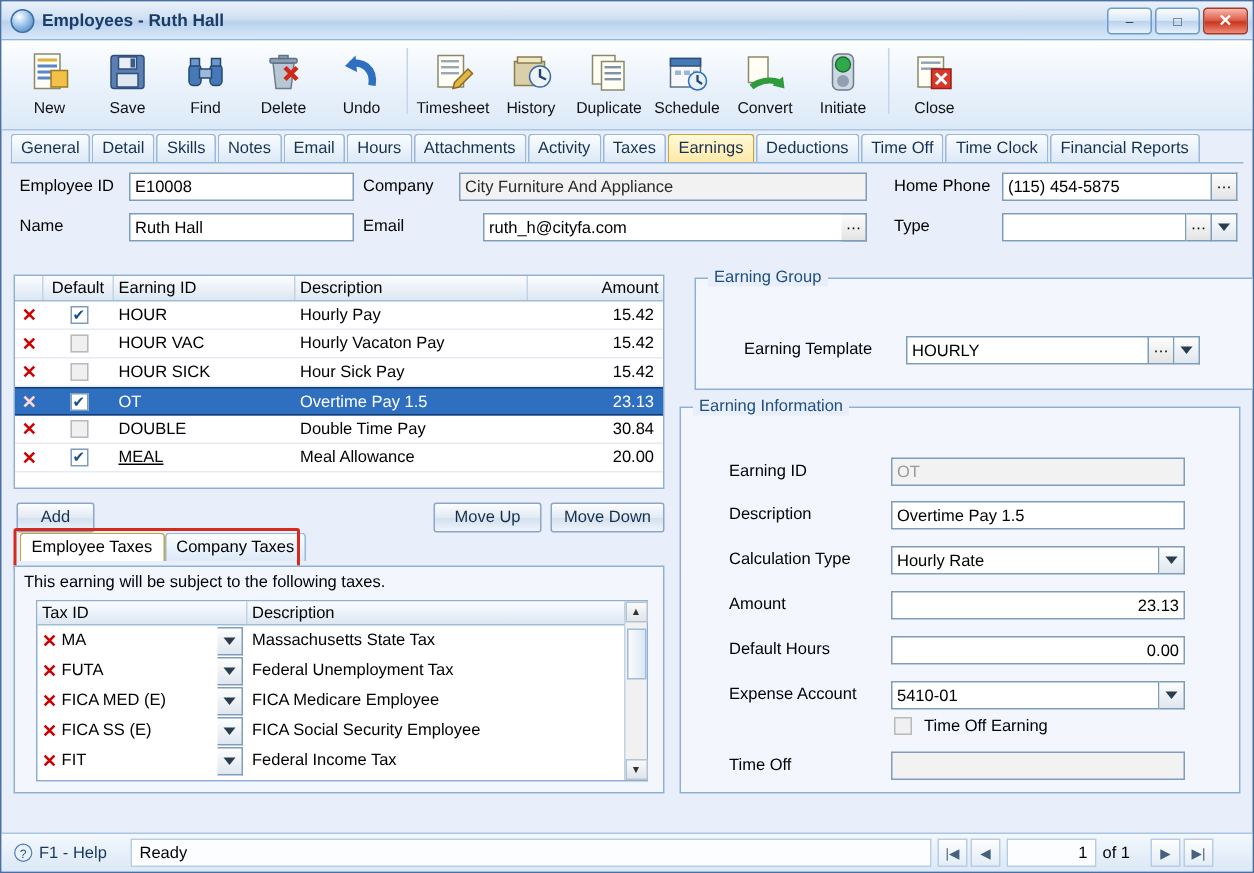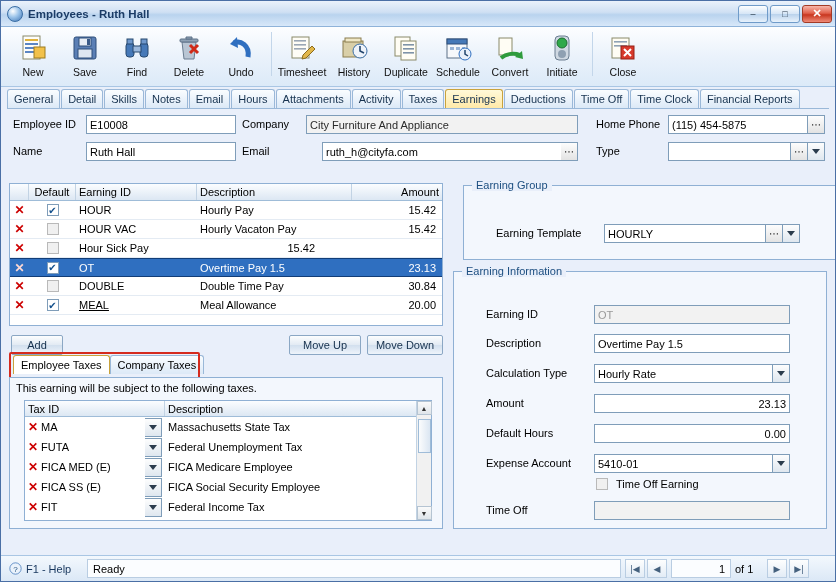--- a/index.html
+++ b/index.html
@@ -535,20 +535,21 @@
       <div style="width:155px;">Hourly Vacaton Pay</div>
       <div style="width:90px;justify-content:flex-end;padding-right:6px;">15.42</div>
     </div>
     <div class="grow">
       <div style="width:19px;justify-content:center;">
           <span class="xbtn">✕</span>
         </div>
       <div style="width:47px;justify-content:center;">
           <span class="cbox dis"></span>
         </div>
+      <div style="width:121px;">HOUR SICK</div>
       <div style="width:155px;">Hour Sick Pay</div>
       <div style="width:90px;justify-content:flex-end;padding-right:6px;">15.42</div>
     </div>
     <div class="grow sel">
       <div style="width:19px;justify-content:center;">
           <span class="xbtn" style="color:#ffd9d4;">✕</span>
         </div>
       <div style="width:47px;justify-content:center;">
           <span class="cbox">✔</span>
         </div>

